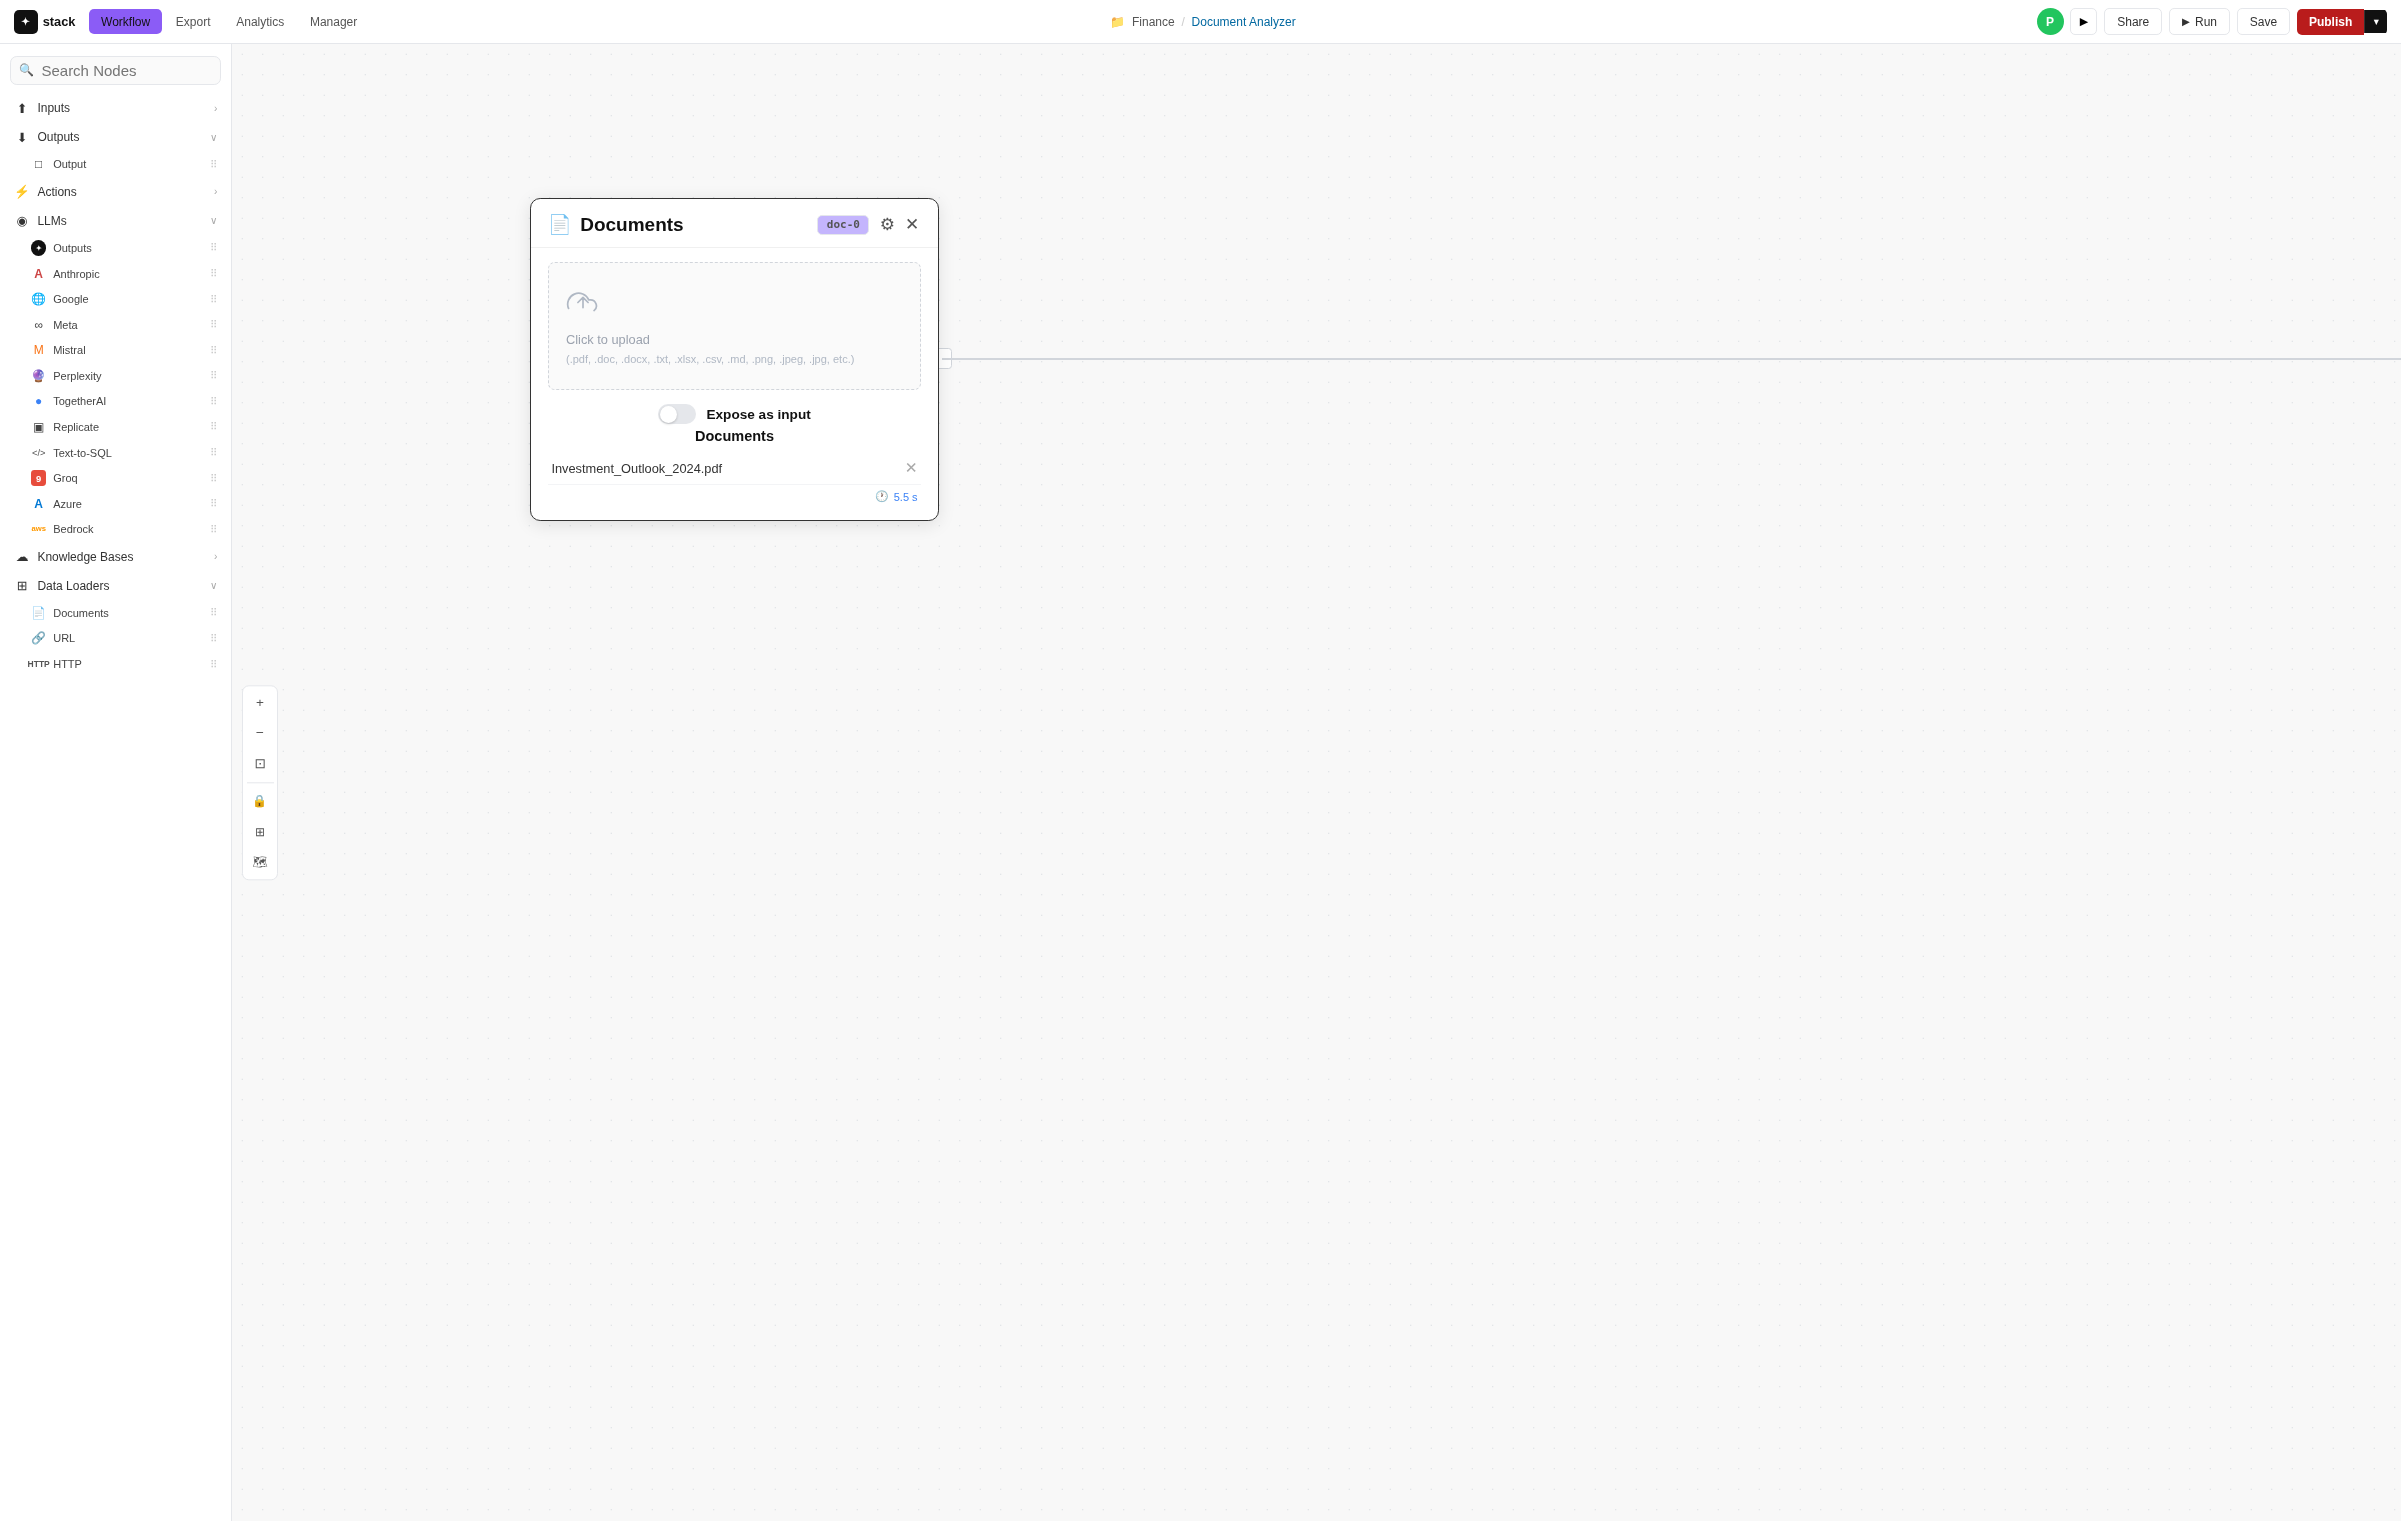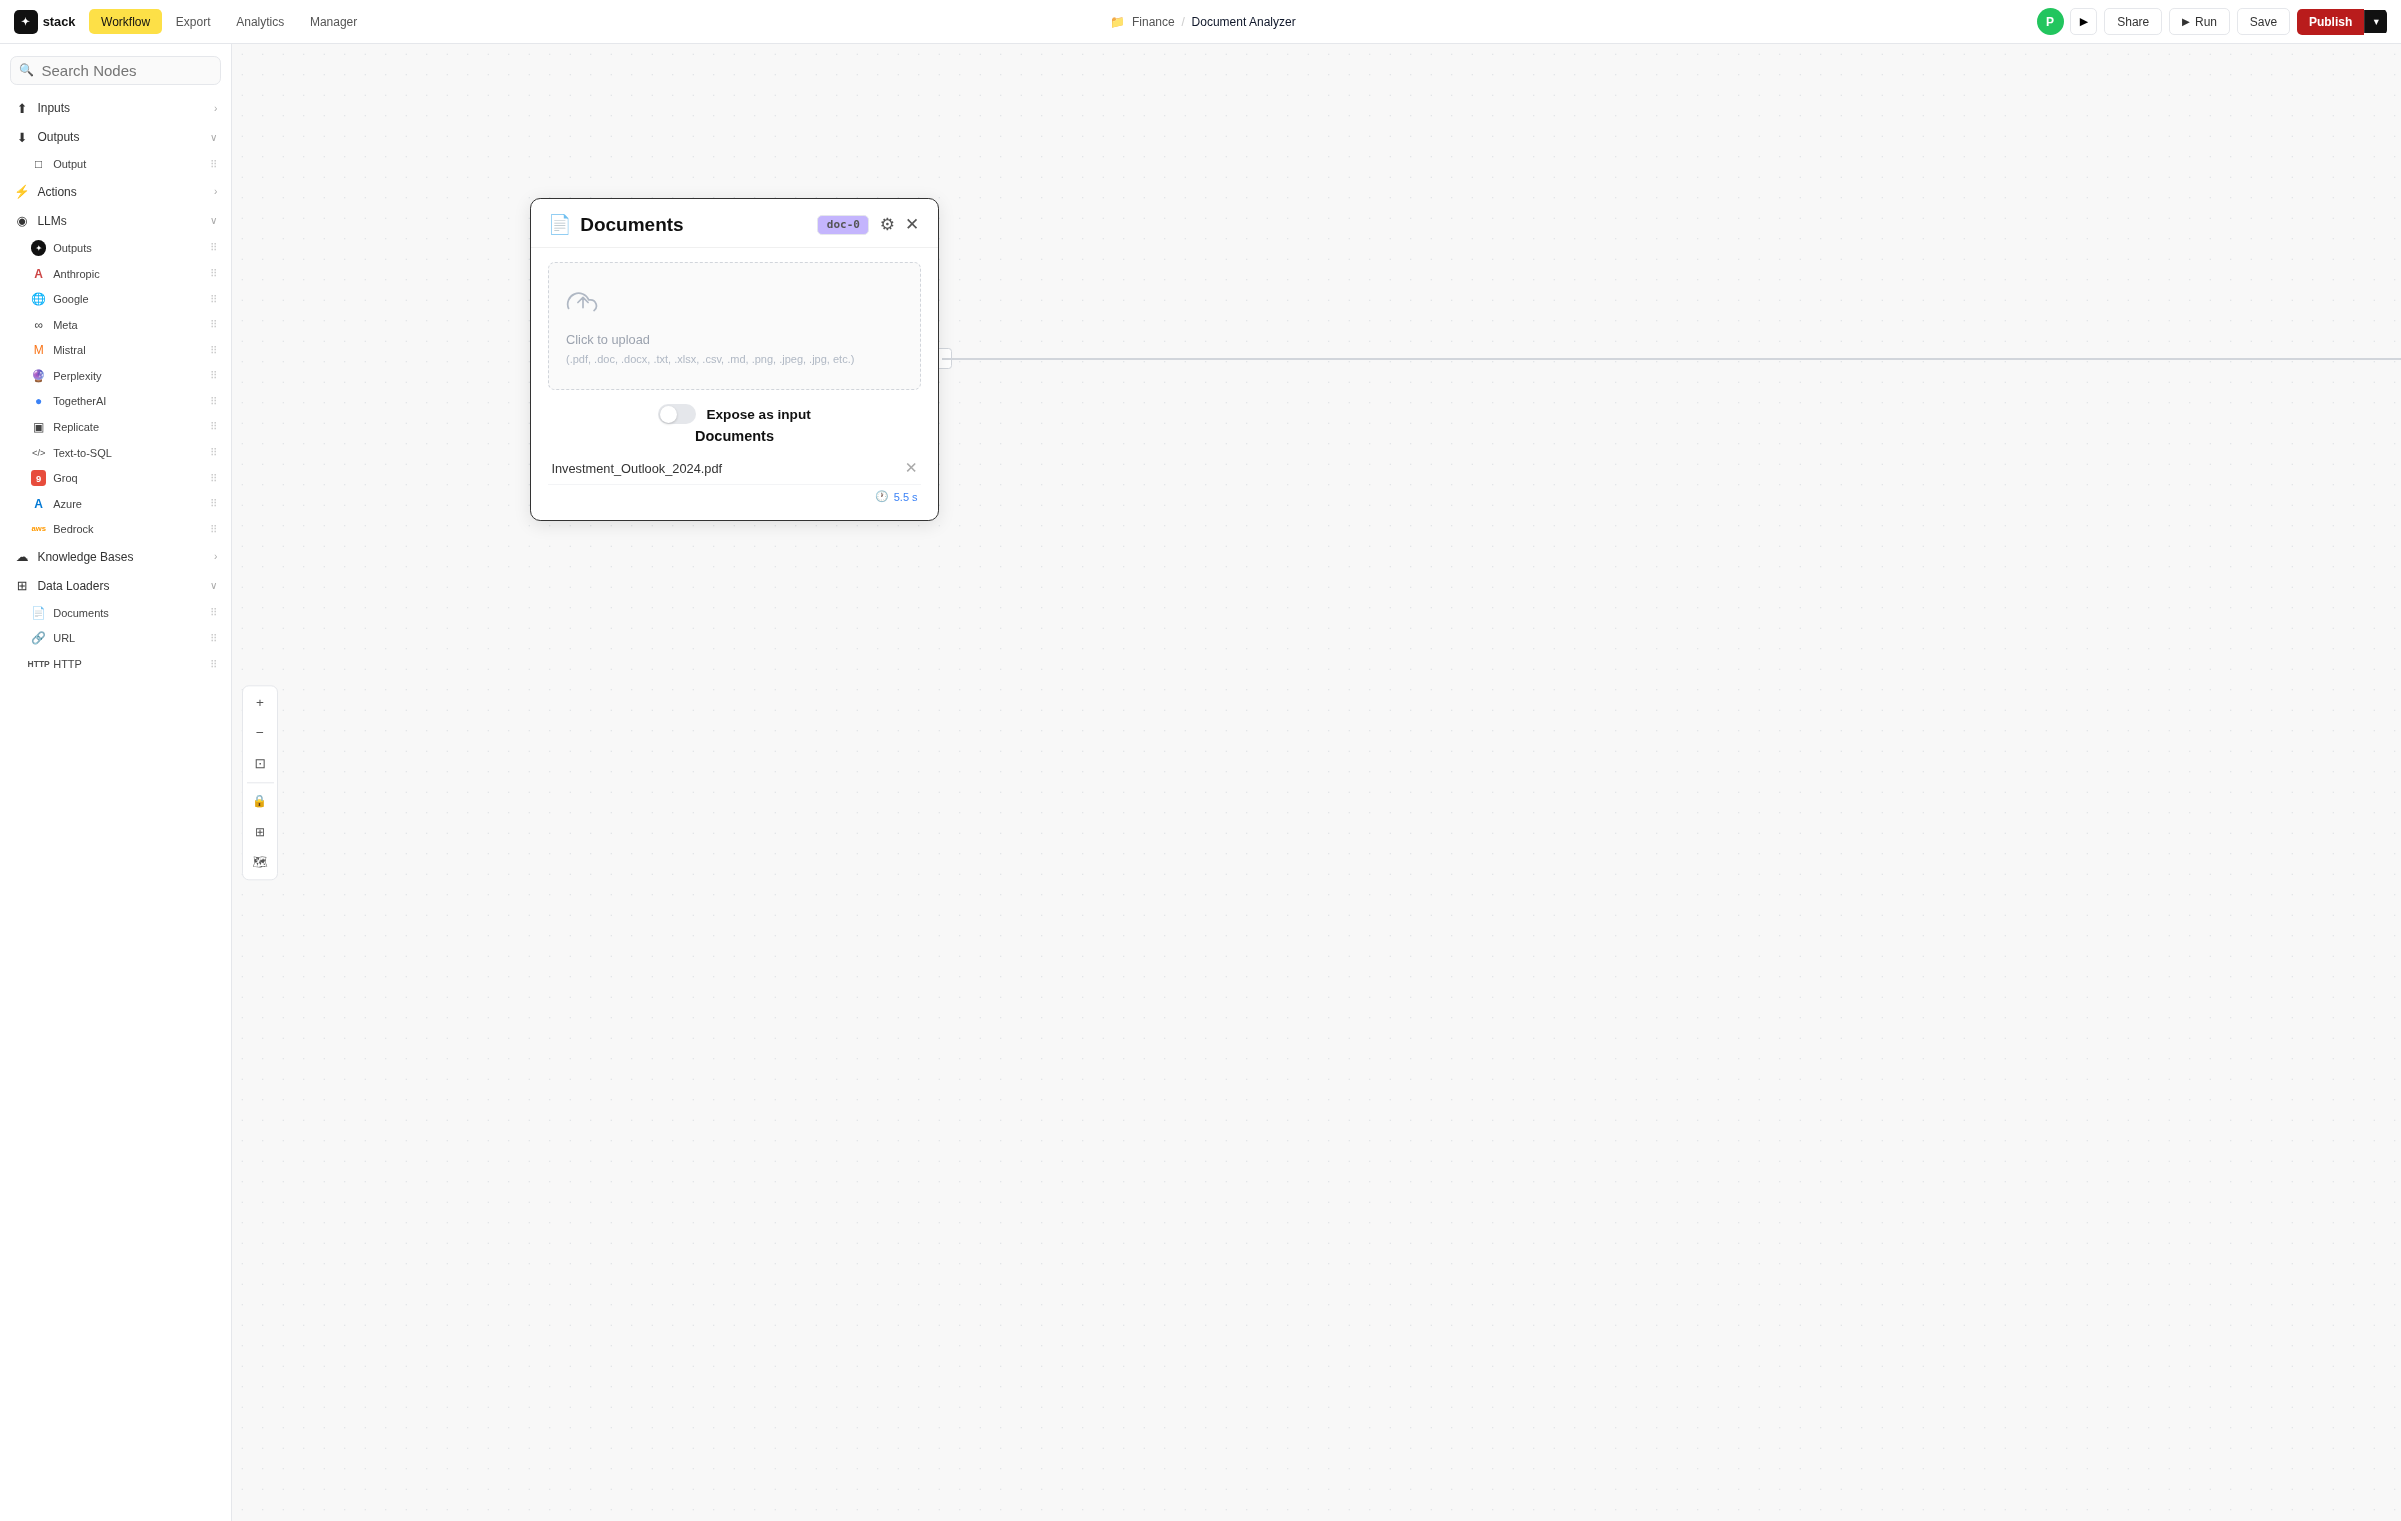--- a/index.html
+++ b/index.html
@@ -10,21 +10,21 @@
       display: flex; align-items: center; background: #fff;
       border-bottom: 0.9px solid #e5e7eb; height: 44px; padding: 0 13.6px; gap: 6.8px; z-index: 100;
     }
     .logo { display: flex; align-items: center; gap: 5.1px; margin-right: 6.8px; }
     .logo-icon { width: 24px; height: 24px; background: #111; border-radius: 5.1px; display: flex; align-items: center; justify-content: center; color: #fff; font-size: 10.2px; font-weight: bold; }
     .nav-tabs { display: flex; gap: 1.7px; }
     .nav-tab {
       padding: 5.1px 12px; border-radius: 5.1px; cursor: pointer; font-size: 12px; font-weight: 500; color: #555;
       data-interactable: true; border: none; background: transparent;
     }
-    .nav-tab.active { background: #fde047; color: #111; }
+    .nav-tab.active { background: #8b5cf6; color: #111; }
     .nav-center { flex: 1; display: flex; align-items: center; justify-content: center; gap: 6.8px; color: #555; font-size: 12px; }
     .nav-center .sep { color: #ccc; }
     .nav-right { display: flex; align-items: center; gap: 6.8px; }
     .avatar { width: 27px; height: 27px; border-radius: 50%; background: #22c55e; color: #fff; display: flex; align-items: center; justify-content: center; font-size: 12px; font-weight: 600; }
     .btn-icon { width: 27px; height: 27px; border: 0.9px solid #e5e7eb; border-radius: 5.1px; background: #fff; cursor: pointer; display: flex; align-items: center; justify-content: center; font-size: 11px; }
     .btn-share { padding: 5.1px 12px; border: 0.9px solid #e5e7eb; border-radius: 5.1px; background: #fff; cursor: pointer; font-size: 12px; font-weight: 500; color: #333; }
     .btn-run { display: flex; align-items: center; gap: 5.1px; padding: 5.1px 12px; border: 0.9px solid #e5e7eb; border-radius: 5.1px; background: #fff; cursor: pointer; font-size: 12px; font-weight: 500; color: #333; }
     .btn-save { padding: 5.1px 12px; border: 0.9px solid #e5e7eb; border-radius: 5.1px; background: #fff; cursor: pointer; font-size: 12px; font-weight: 500; color: #333; }
     .btn-publish { display: flex; align-items: center; gap: 0; padding: 0; border-radius: 5.1px; overflow: hidden; cursor: pointer; }
     .btn-publish-main { padding: 6px 12px; background: #b91c1c; color: #fff; font-size: 12px; font-weight: 600; border: none; cursor: pointer; }
@@ -170,21 +170,21 @@
     <button class="nav-tab active" data-interactable="true">Workflow</button>
     <button class="nav-tab" data-interactable="true">Export</button>
     <button class="nav-tab" data-interactable="true">Analytics</button>
     <button class="nav-tab" data-interactable="true">Manager</button>
   </div>
 
   <div class="nav-center" data-interactable="false">
     <span style="color:#888;" data-interactable="false">📁</span>
     <span data-interactable="false" style="color:#555;font-size:12px;">Finance</span>
     <span class="sep" data-interactable="false">/</span>
-    <span data-interactable="false" style="color:#0f172a;font-size:12px;font-weight:500;">Document Analyzer</span>
+    <span data-interactable="false" style="color:#0369a1;font-size:12px;font-weight:500;">Document Analyzer</span>
   </div>
 
   <div class="nav-right" data-interactable="false">
     <div class="avatar" data-interactable="false">P</div>
     <button class="btn-icon" data-interactable="true">▶</button>
     <button class="btn-share" data-interactable="true">Share</button>
     <button class="btn-run" data-interactable="true">
       <span data-interactable="false" style="font-size:10.2px;">▶</span>
       <span data-interactable="false">Run</span>
     </button>

